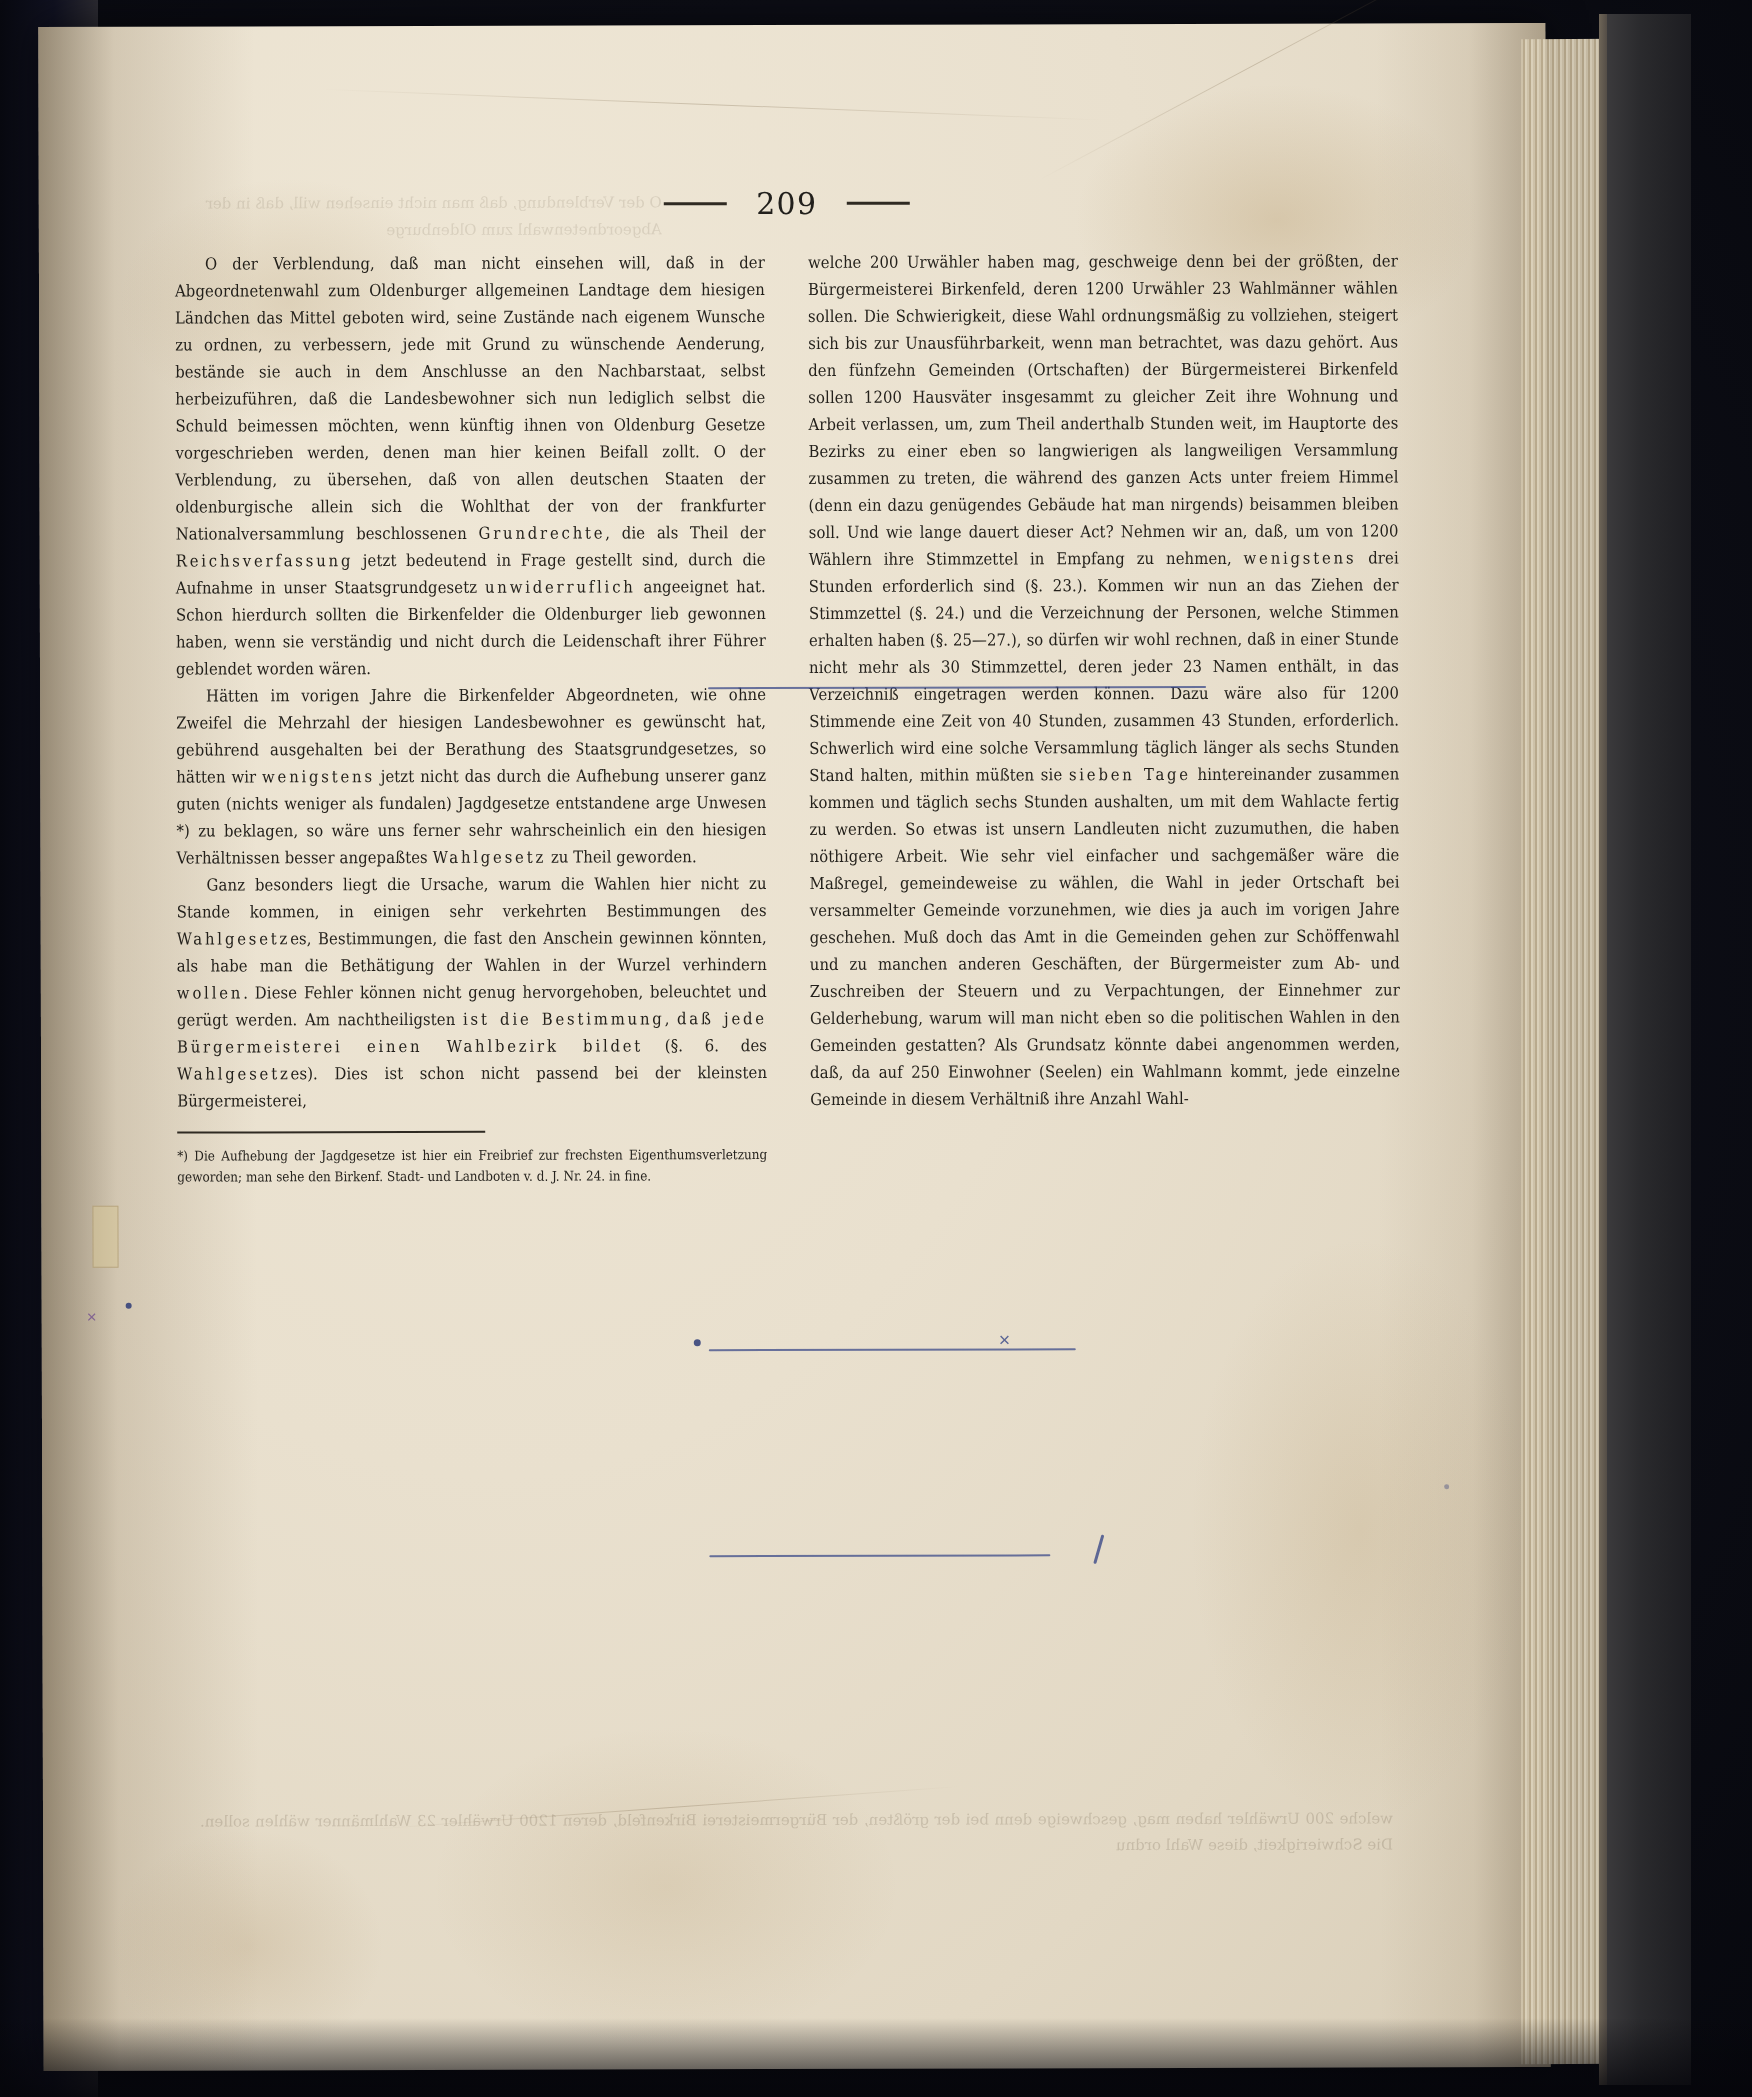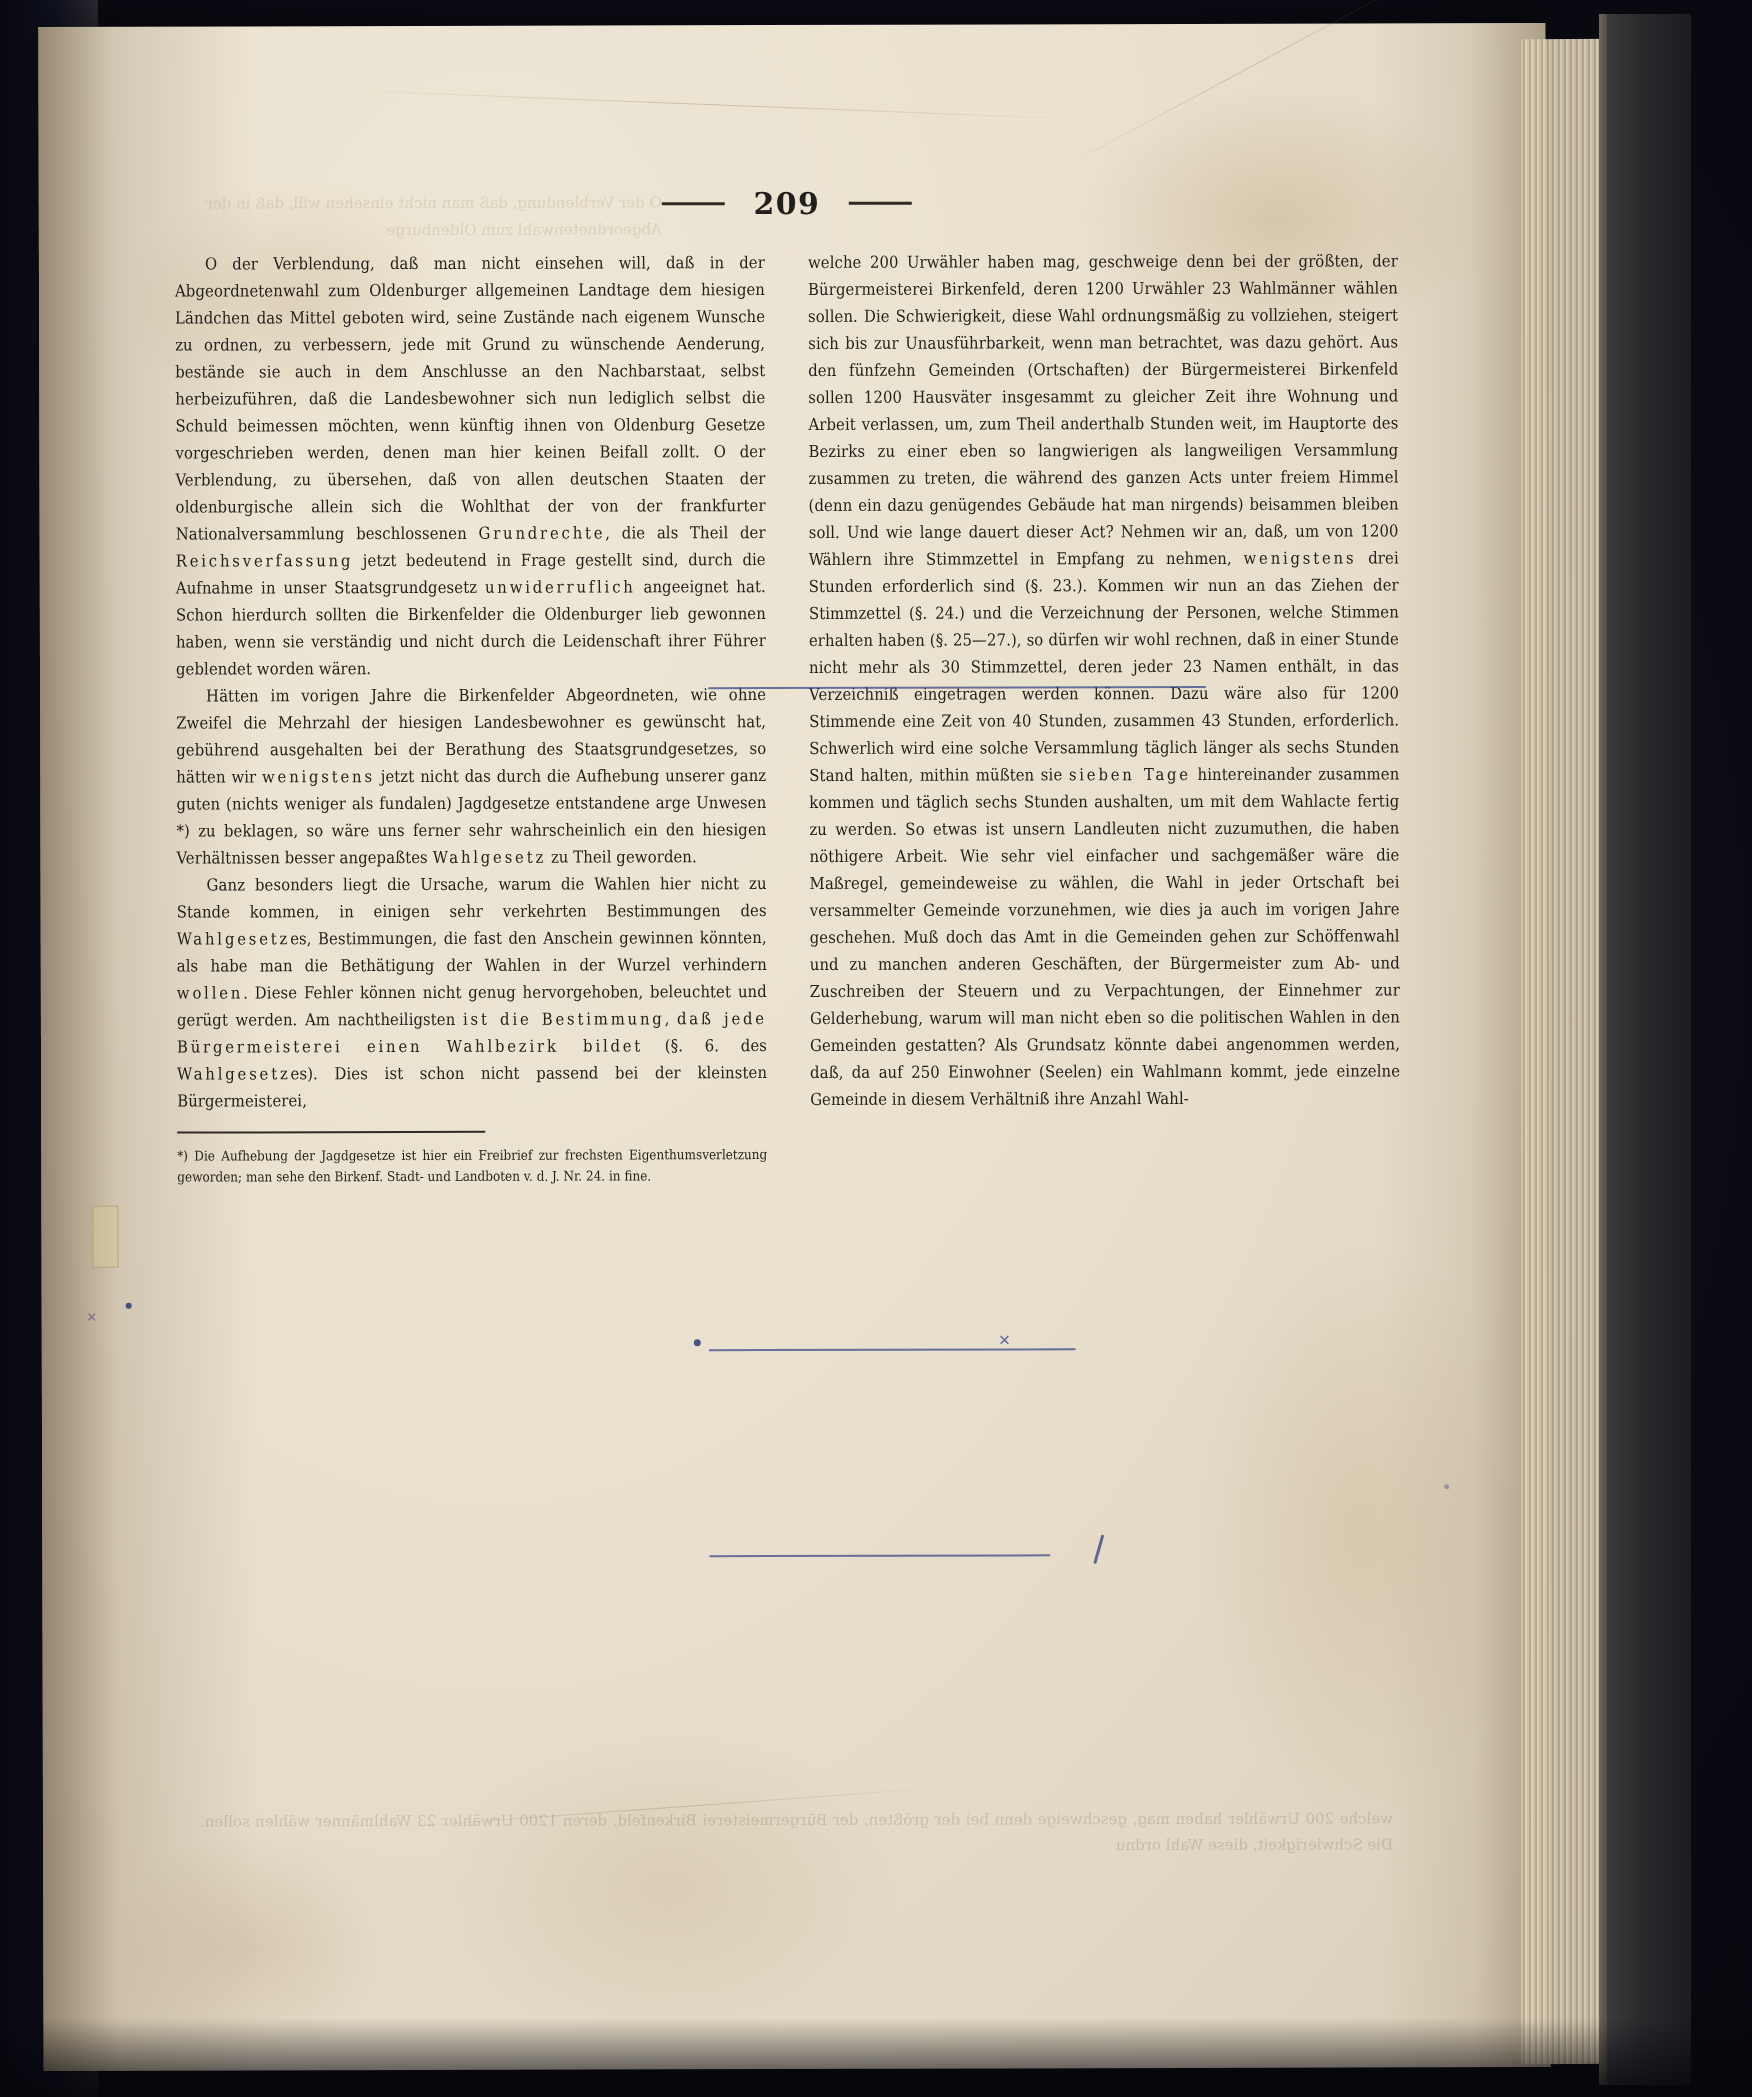--- a/index.html
+++ b/index.html
@@ -122,21 +122,21 @@
     justify-content: center;
     gap: 29px;
   }
   .rule {
     width: 63px; height: 3.3px;
     background: #2f2a22;
     display: block;
   }
   .folio {
     font-family: "DejaVu Serif", serif;
-    font-weight: bold;
+    font-weight: normal;
     font-size: 30px;
     letter-spacing: 1.3px;
     color: #22201c;
   }
 
   .columns {
     position: absolute;
     top: 69px;
     left: 0;
     width: 1224px;

